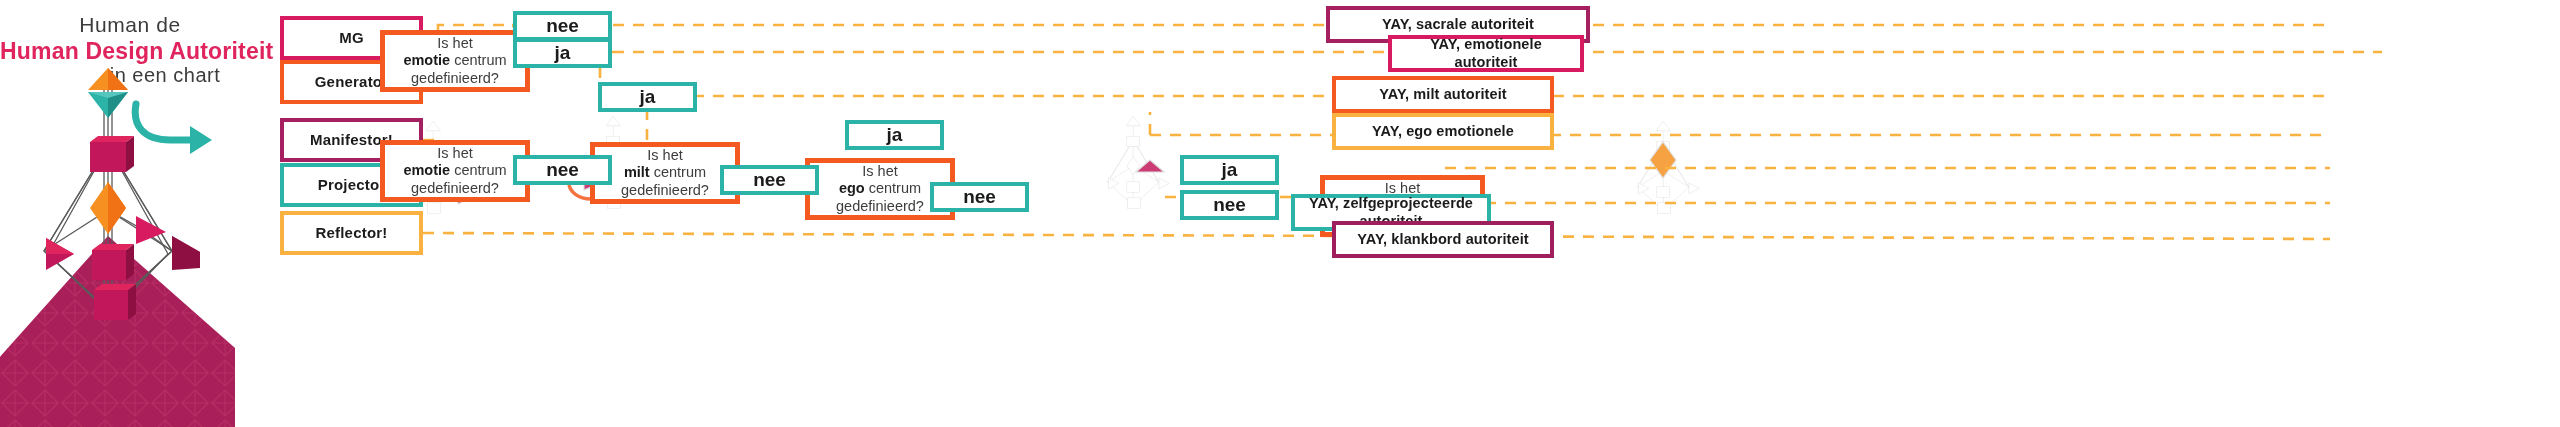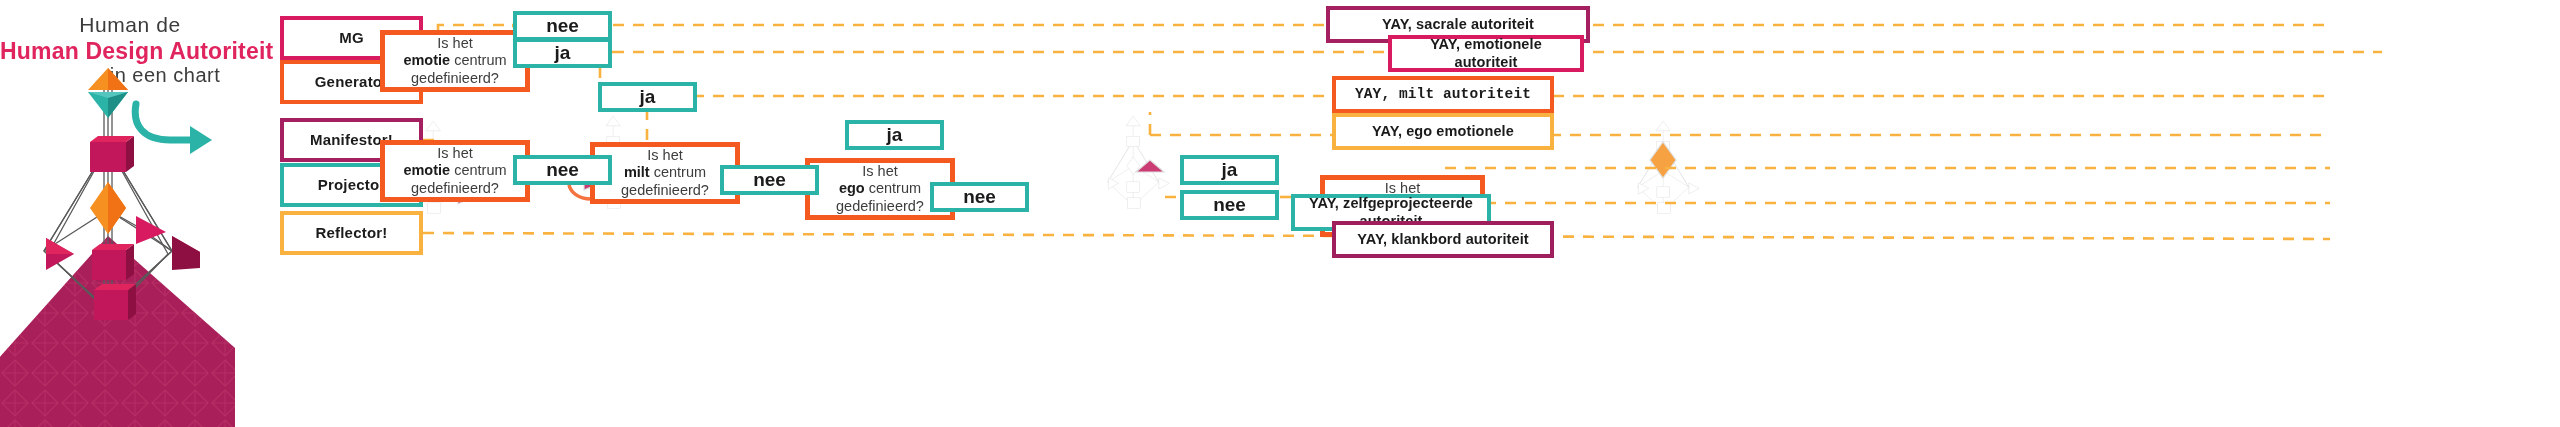--- a/index.html
+++ b/index.html
@@ -386,21 +386,21 @@
     <div class="node chip" style="left:910px;  top:190px;">
         <span>nee</span>
       </div>
 
     <div class="node result-node" style="left: 1056px; top: 6px; width: 264px; border-color: rgb(165, 32, 96);">
         <span>YAY, sacrale autoriteit</span>
       </div>
     <div class="node result-node" style="left: 1118px; top: 35px; width: 196px; border-color: rgb(216, 27, 96);">
         <span>YAY, emotionele autoriteit</span>
       </div>
-    <div class="node result-node" style="left: 1062px; top: 76px; width: 222px; border-color: rgb(244, 89, 31); font-family: Liberation Mono, monospace;">
+    <div class="node result-node" style="left: 1062px; top: 76px; width: 222px; border-color: rgb(244, 89, 31);">
         <span>YAY, milt autoriteit</span>
       </div>
     <div class="node result-node" style="left: 1062px; top: 113px; width: 222px; border-color: rgb(249, 178, 63);">
         <span>YAY, ego emotionele</span>
       </div>
     <div class="node result-node" style="left: 1021px; top: 151px; width: 200px; border-color: rgb(43, 179, 168); margin-top: 43px;">
         <span>YAY, zelfgeprojecteerde autoriteit</span>
       </div>
     <div class="node result-node" style="left: 1062px; top: 186px; width: 222px; border-color: rgb(158, 31, 91); margin-top: 35px;">
         <span>YAY, klankbord autoriteit</span>

